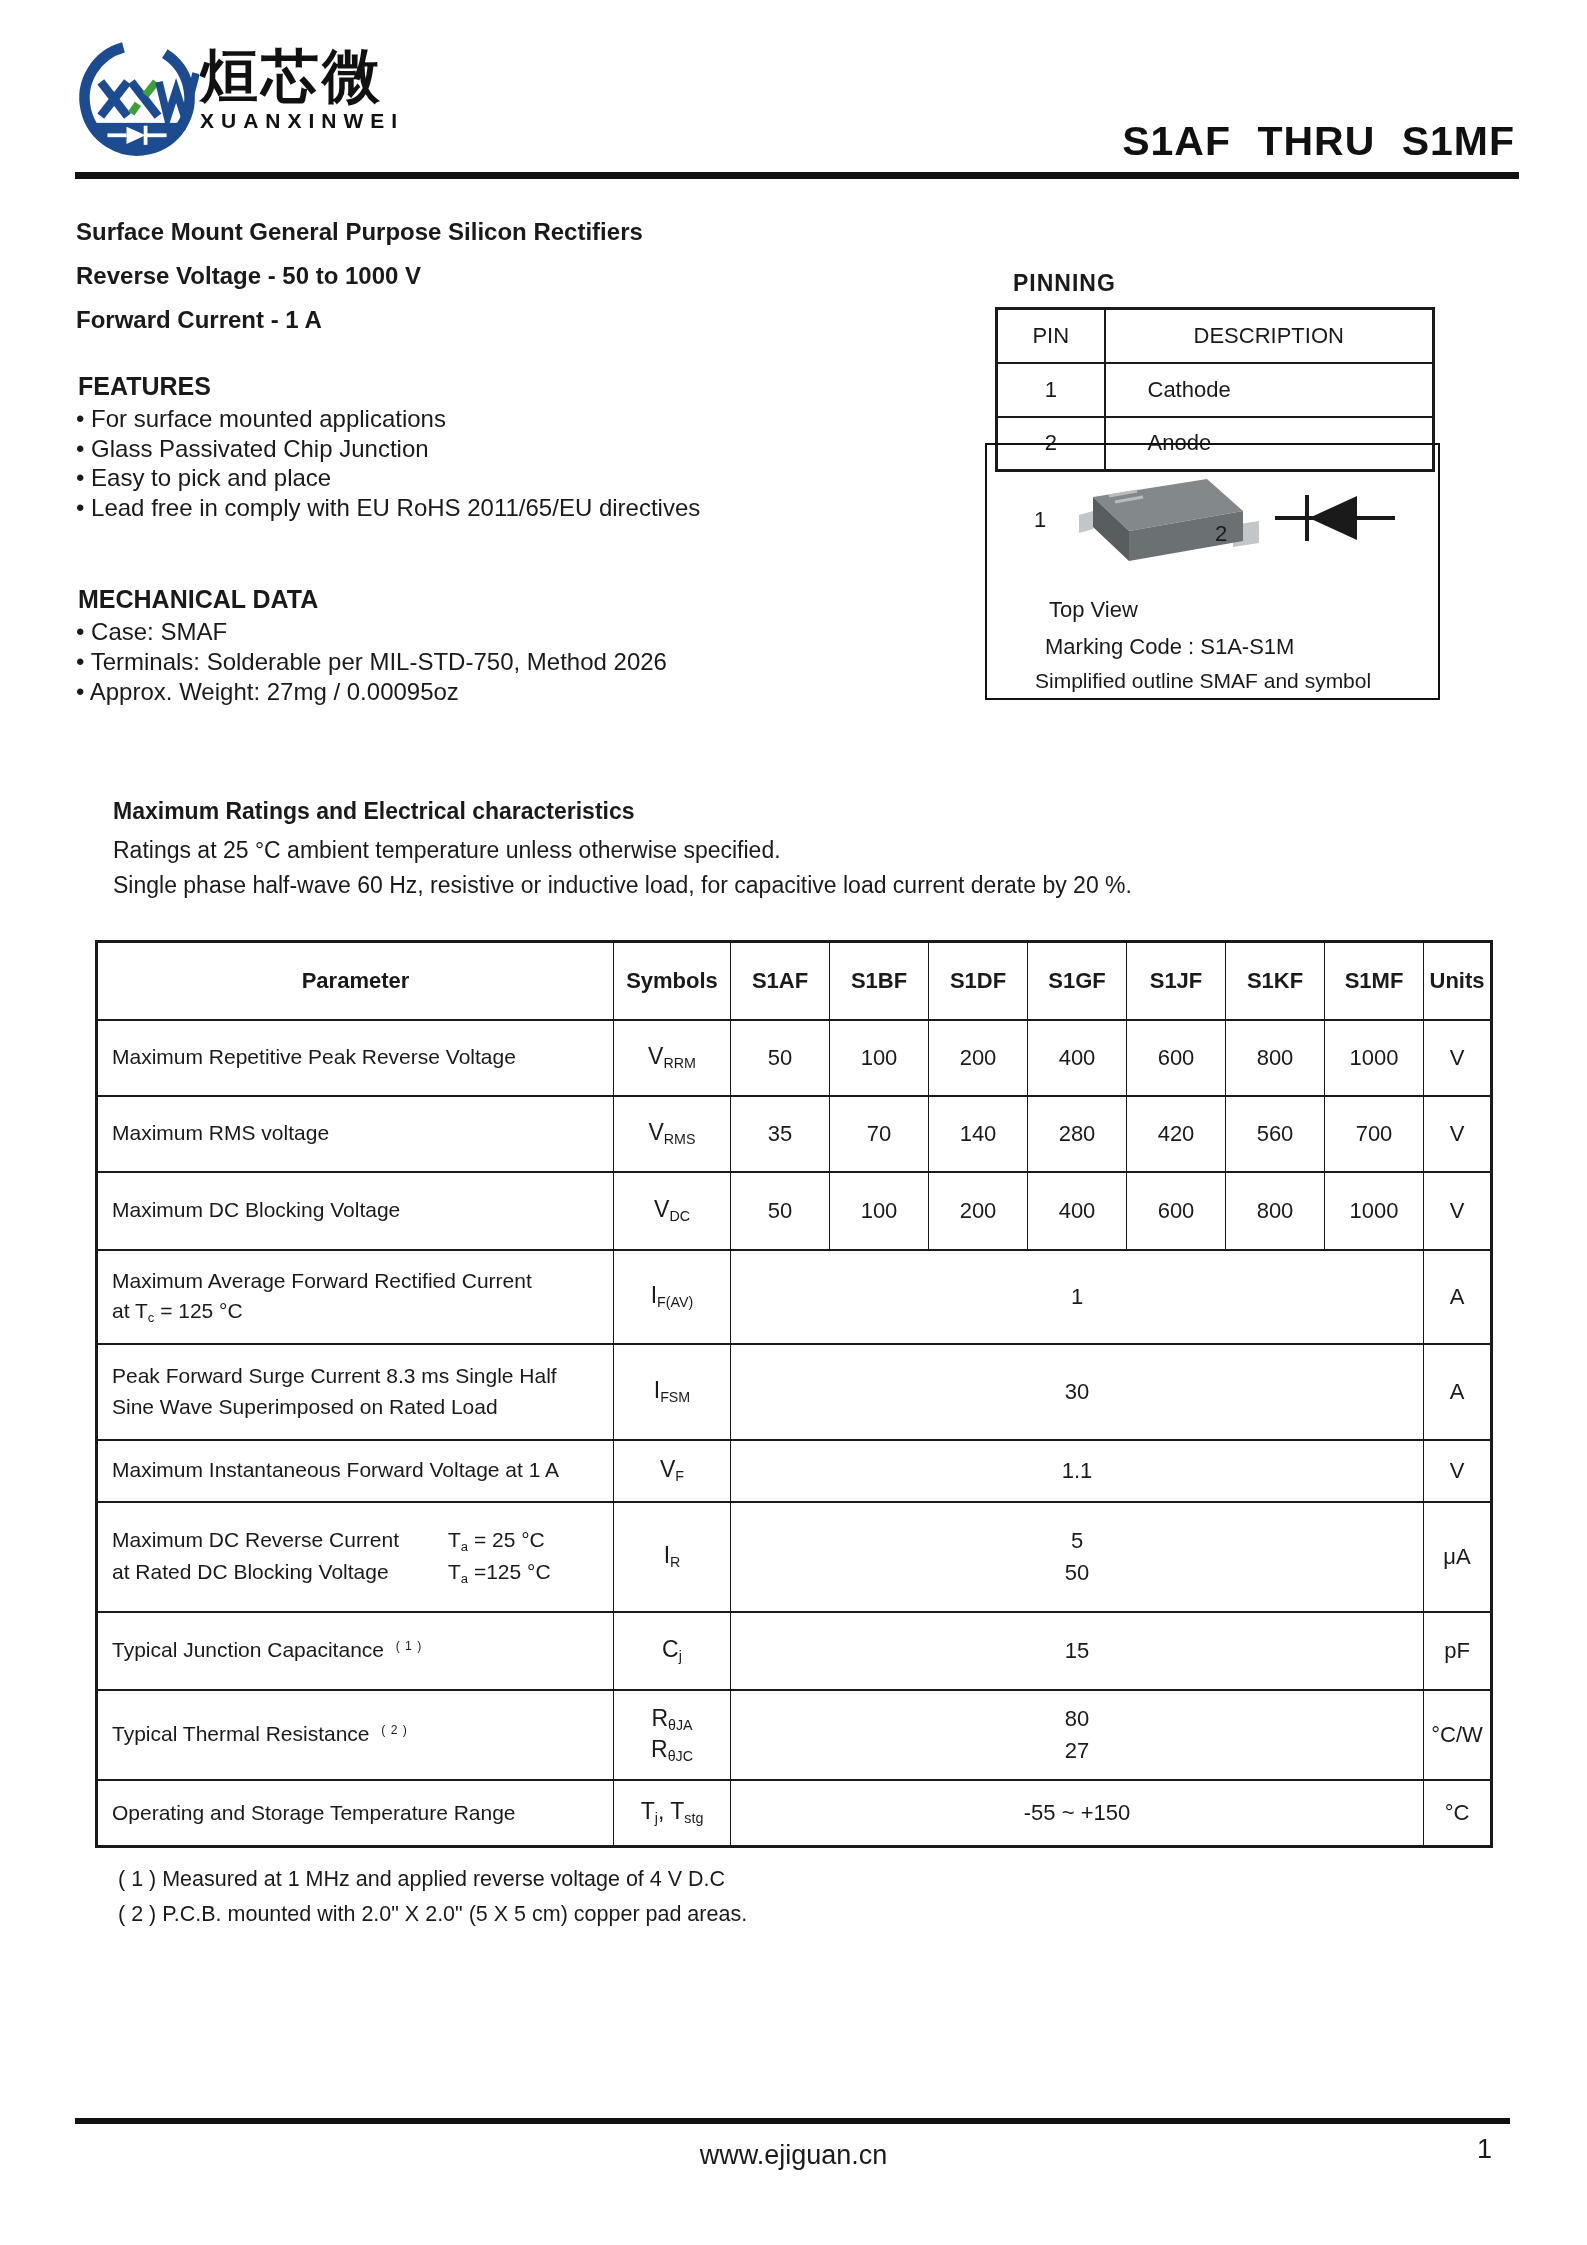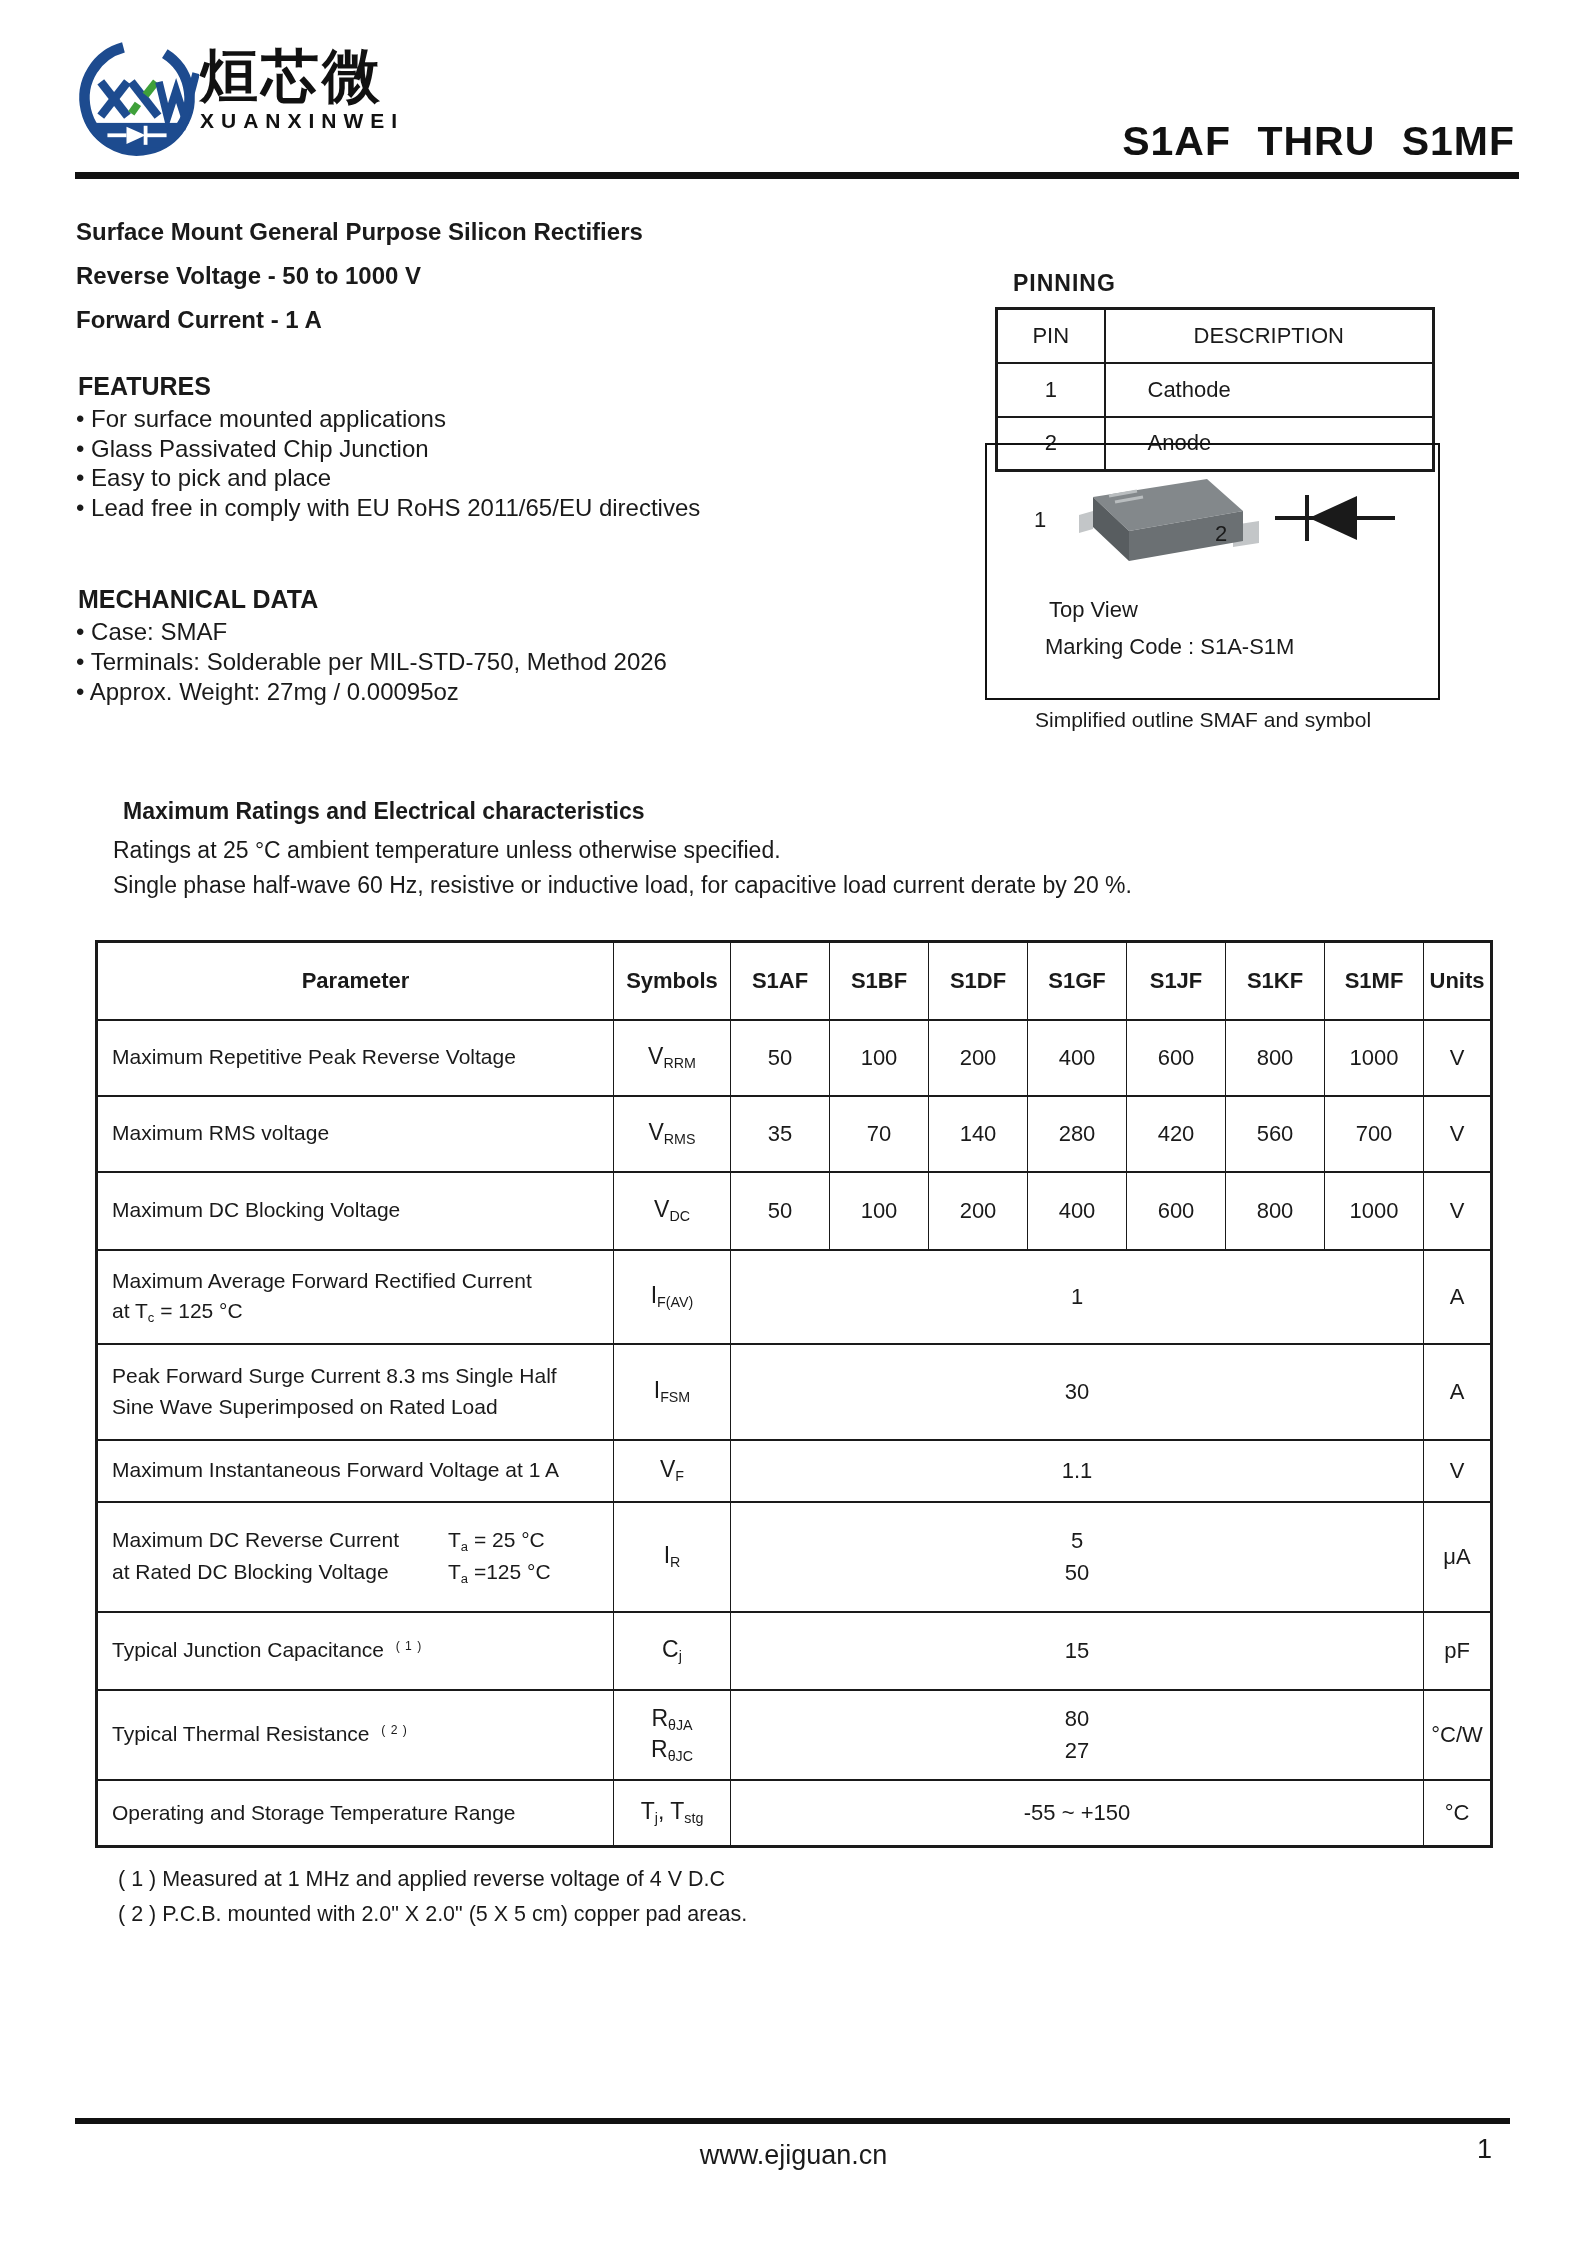--- a/index.html
+++ b/index.html
@@ -35,24 +35,24 @@
   .pin-desc { text-align:left; padding-left:42px; }
 
   
   .pkg-box { position:absolute; left:985px; top:443px; width:455px; height:257px; border:2.5px solid #111; }
   .pkg-img { position:absolute; left:70px; top:22px; }
   .pkg-pin1 { position:absolute; left:47px; top:62px; font-size:22px; }
   .pkg-pin2 { position:absolute; left:228px; top:76px; font-size:22px; }
   .pkg-diode { position:absolute; left:288px; top:42px; }
   .pkg-cap1 { position:absolute; left:62px; top:152px; font-size:22px; }
   .pkg-cap2 { position:absolute; left:58px; top:189px; font-size:22px; }
-  .pkg-cap3 { position:absolute; left:48px; top:224px; font-size:21px;margin-top:39px; }
-
-  
-  .ratings-head { position:absolute; left:113px; top:798px; font-size:23px; font-weight:bold;margin-left:10px; }
+  .pkg-cap3 { position:absolute; left:48px; top:224px; font-size:21px; }
+
+  
+  .ratings-head { position:absolute; left:113px; top:798px; font-size:23px; font-weight:bold; }
   .ratings-sub1 { position:absolute; left:113px; top:837px; font-size:23px; }
   .ratings-sub2 { position:absolute; left:113px; top:872px; font-size:23px; }
 
   
   table.main { position:absolute; left:95px; top:940px; width:1395px; border-collapse:collapse; table-layout:fixed; border:3px solid #1a1a1a; }
   table.main th, table.main td { border-left:1.5px solid #1a1a1a; border-right:1.5px solid #1a1a1a; border-top:2.5px solid #1a1a1a; border-bottom:2.5px solid #1a1a1a; }
   table.main th { font-size:22px; font-weight:bold; text-align:center; }
   th.hd-param { font-size:24px; font-weight:bold; }
   th.hd-part { font-size:21px; font-weight:bold; }
   td.param { font-size:21px; text-align:left; padding-left:14px; line-height:1.45; }

